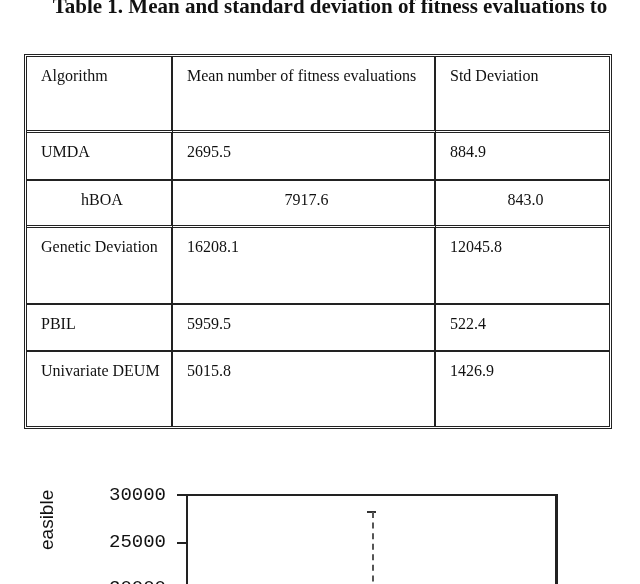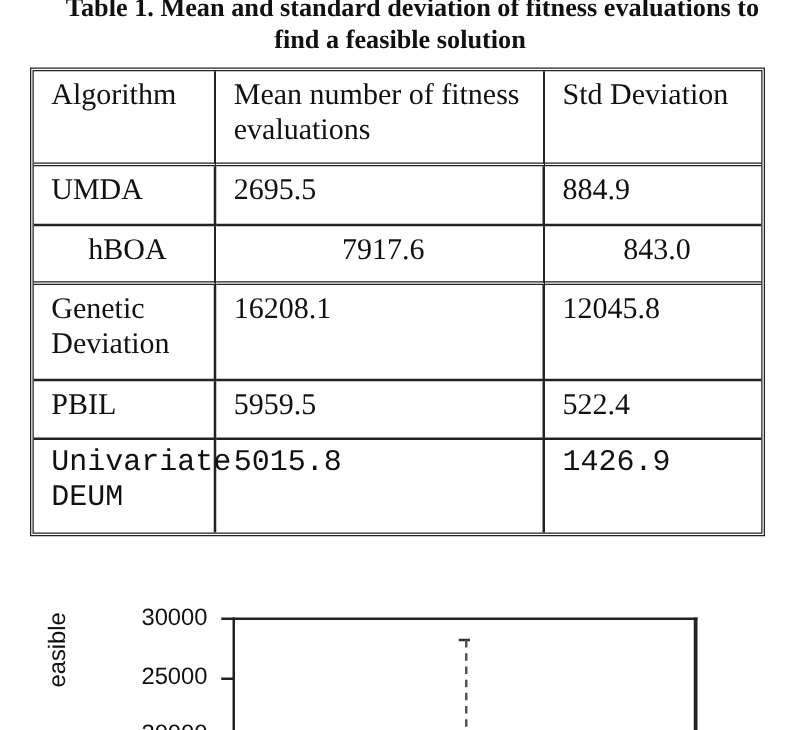--- a/index.html
+++ b/index.html
@@ -40,29 +40,29 @@
     }
     table.data {
       border-collapse: separate;
       border-spacing: 0;
       width: 100%;
       height: 100%;
       table-layout: fixed;
     }
     table.data td {
       vertical-align: top;
-      font-size: 24px;
+      font-size: 16px;
       line-height: 28px;
       padding: 5px 8px 0 14px;
       border-right: 2px solid #222;
       border-bottom: 2px solid #222;
       box-sizing: border-box;
     }
     table.data tr td:last-child { border-right: none; }
-    table.data tr:last-child td { border-bottom: none; font-family: Liberation Mono, monospace; }
+    table.data tr:last-child td { border-bottom: none; }
     table.data tr.header-row td { border-bottom: 3px double #222; }
     table.data tr.row-sep-double td { border-bottom: 3px double #222; text-align: center; }
     col.c1 { width: 146px; }
     col.c2 { width: 263px; }
     col.c3 { width: auto; }
 
     .chart {
       position: absolute;
       left: 0;
       top: 470px;
@@ -88,20 +88,21 @@
       height: 2px;
       background: #222;
     }
     .ytick-label {
       position: absolute;
       right: 474px;
       font-size: 19px;
       line-height: 20px;
       text-align: right;
       color: #111;
+      font-family: Liberation Mono, monospace;
     }
     .ylabel {
       position: absolute;
       left: 36px;
       top: 80px;
       font-size: 19px;
       transform-origin: left top;
       transform: rotate(-90deg);
       white-space: nowrap;
       color: #111;
@@ -121,21 +122,20 @@
       width: 9px;
       height: 2px;
       background: #333;
     }
   </style>
 </head>
 <body>
 
 <div class="caption">
   <span class="line line1">Table 1. Mean and standard deviation of fitness evaluations to</span>
-  <span class="line">find a feasible solution</span>
 </div>
 
 <div class="table-wrap">
   <table class="data">
     <colgroup>
         <col class="c1">
         <col class="c2">
         <col class="c3">
       </colgroup>
     <tbody>

